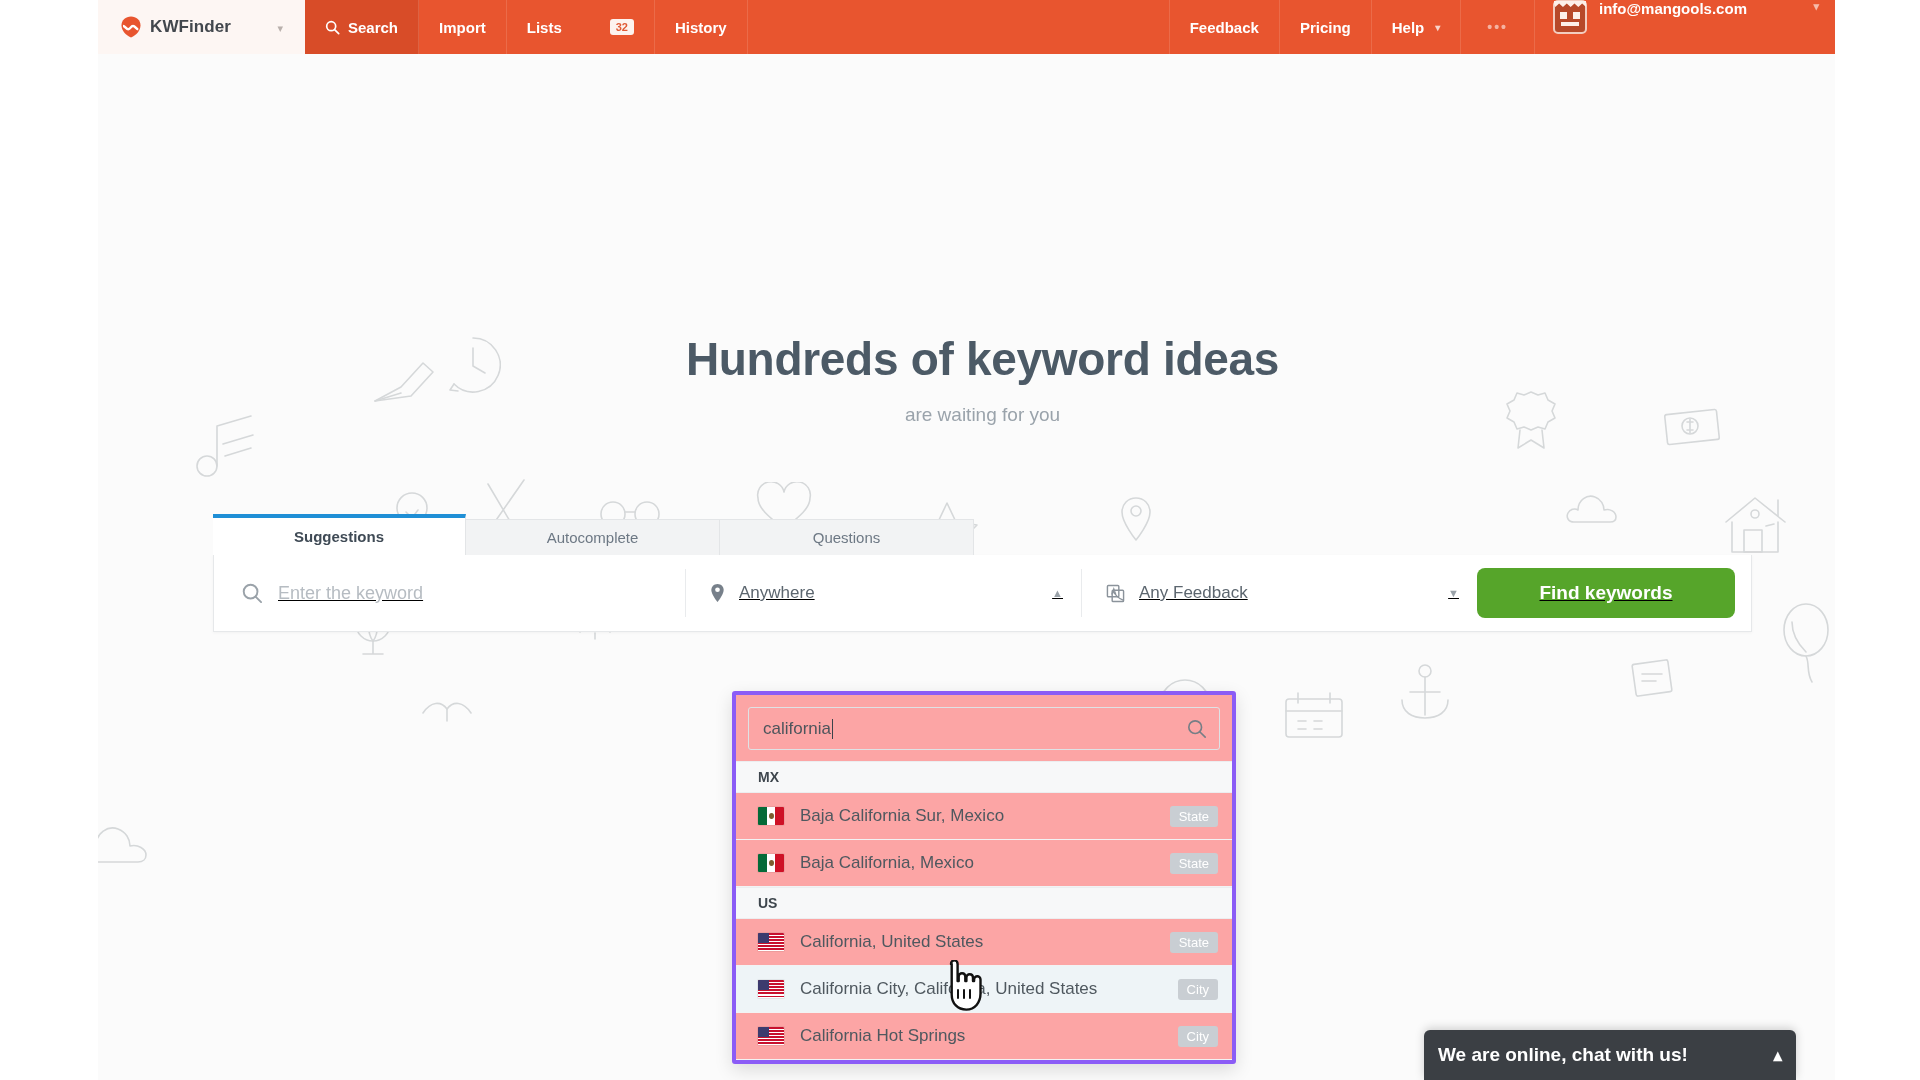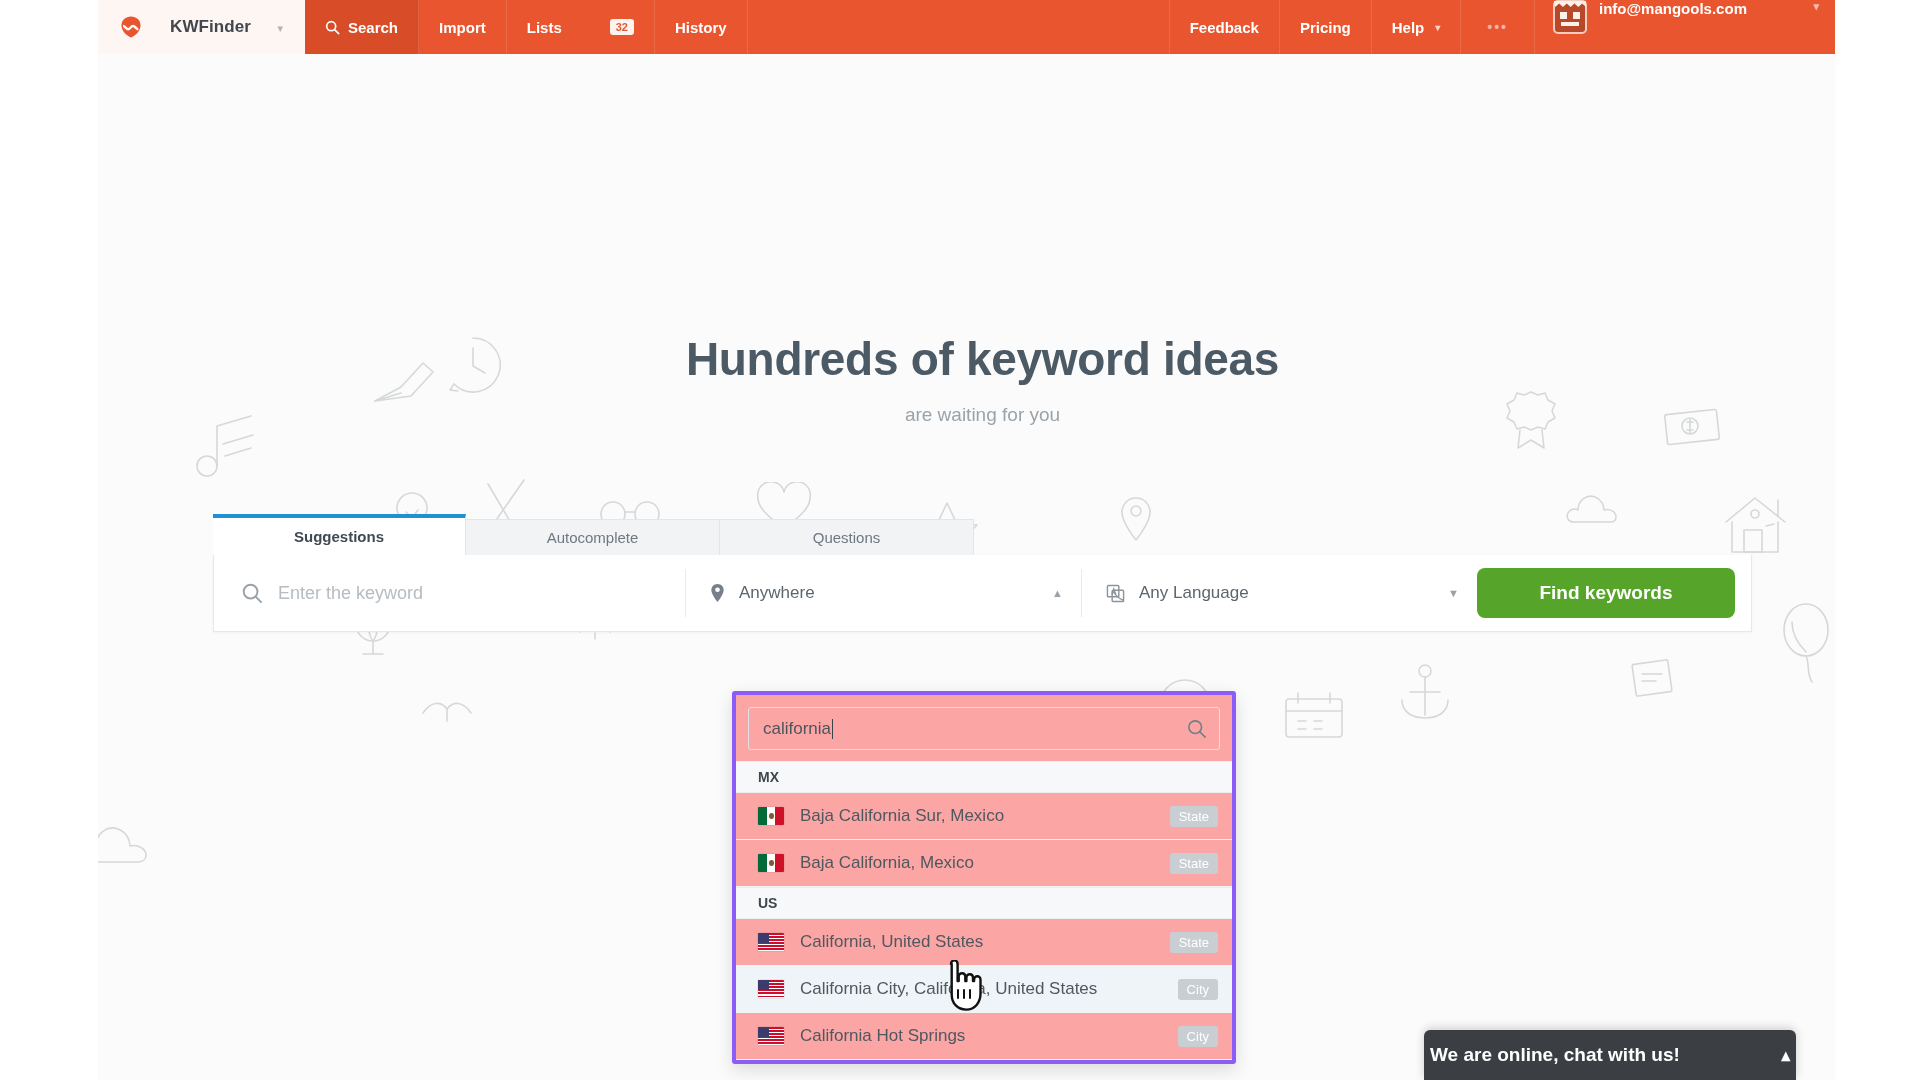--- a/index.html
+++ b/index.html
@@ -24,21 +24,21 @@
     position: absolute; left: 0; top: 0;
     width: 1737px; height: 54px;
     background: #e8552f;
     display: flex; align-items: stretch;
     z-index: 40;
   }
   .brand {
     width: 207px; height: 54px;
     background: #fdf6f3;
     display: flex; align-items: center;
-    padding-left: 22px; gap: 28px;
+    padding-left: 22px; gap: 8px;
     position: relative;
   }
   .brand-logo {
     width: 22px; height: 24px; position: relative; flex: none;
   }
   .brand-name {
     font-size: 17px; font-weight: bold; color: #42474d; letter-spacing: .1px;
   }
   .brand-caret {
     position: absolute; right: 22px; top: 22px;
@@ -106,21 +106,21 @@
   .tab-w-sug { width: 253px; }
   .tab-w-auto { width: 255px; }
   .tab-w-q { width: 255px; }
 
   
   .search-panel {
     position: absolute; left: 99px; top: 501px;
     width: 1539px; height: 77px; background: #ffffff;
     border: 1px solid #e6e8ea; border-top: none;
     box-shadow: 0 1px 3px rgba(0,0,0,.04);
-    display: flex; align-items: stretch; z-index: 10;
+    display: flex; align-items: stretch; z-index: 10; text-decoration: underline;
   }
   .kw-field { flex: 1 1 auto; display: flex; align-items: center; gap: 15px; padding-left: 28px; }
   .kw-field .ph { font-size: 18px; color: #b6bcc2; }
   .divider { width: 1px; background: #e9ebed; margin: 14px 0; }
   .sel-field {
     width: 395px; display: flex; align-items: center; gap: 14px; padding: 0 18px 0 24px;
     cursor: pointer; position: relative;
   }
   .sel-field .lbl { font-size: 17px; color: #5c666f; }
   .sel-field .car { margin-left: auto; font-size: 11px; color: #9aa2a9; }
@@ -176,21 +176,21 @@
     background: repeating-linear-gradient(to bottom,#c8102e 0 1.6px,#ffffff 1.6px 3.1px); }
   .flag.us .canton { position: absolute; left: 0; top: 0; width: 11px; height: 9.5px; background: #3c3b6e; }
 
   
   .cursor { position: absolute; left: 824px; top: 906px; z-index: 60; pointer-events: none; }
 
   
   .chat {
     position: absolute; right: 55px; bottom: 0; width: 372px; height: 50px;
     background: #3b3f44; border-radius: 6px 6px 0 0;
-    display: flex; align-items: center; padding: 0 6px; z-index: 50;
+    display: flex; align-items: center; padding: 0 14px; z-index: 50;
     box-shadow: 0 -2px 10px rgba(0,0,0,.18);
   }
   .chat .txt { color: #ffffff; font-size: 19px; font-weight: bold; }
   .chat .up { margin-left: auto; color: #ffffff; font-size: 17px; font-weight: bold; }
 </style>
 </head>
 <body>
 
 <div id="page">
 
@@ -404,21 +404,21 @@
 
       <div class="sel-field lang-field">
         <span>
           <svg width="19" height="19" viewBox="0 0 20 20" style="display:block">
             <rect x="1.5" y="1.5" width="12" height="12" rx="1" stroke="#8b939b" stroke-width="1.5" fill="#fff"></rect>
             <path d="M6 11l2.2-6 2.2 6M6.7 9.2h3" stroke="#8b939b" stroke-width="1.2" fill="none"></path>
             <path d="M7 6.5c3.5 7 7.5 9 11 10.5" stroke="#8b939b" stroke-width="1.3" fill="none"></path>
             <rect x="6.5" y="6.5" width="12" height="12" rx="1" stroke="#8b939b" stroke-width="1.5" fill="none"></rect>
           </svg>
         </span>
-        <span class="lbl">Any Language</span>
+        <span class="lbl">Any Feedback</span>
         <span class="car">▼</span>
       </div>
 
       <button class="find-btn">Find keywords</button>
     </div>
 
     <div class="loc-dd">
 
       <div class="loc-search-wrap">
         <div class="loc-search">

